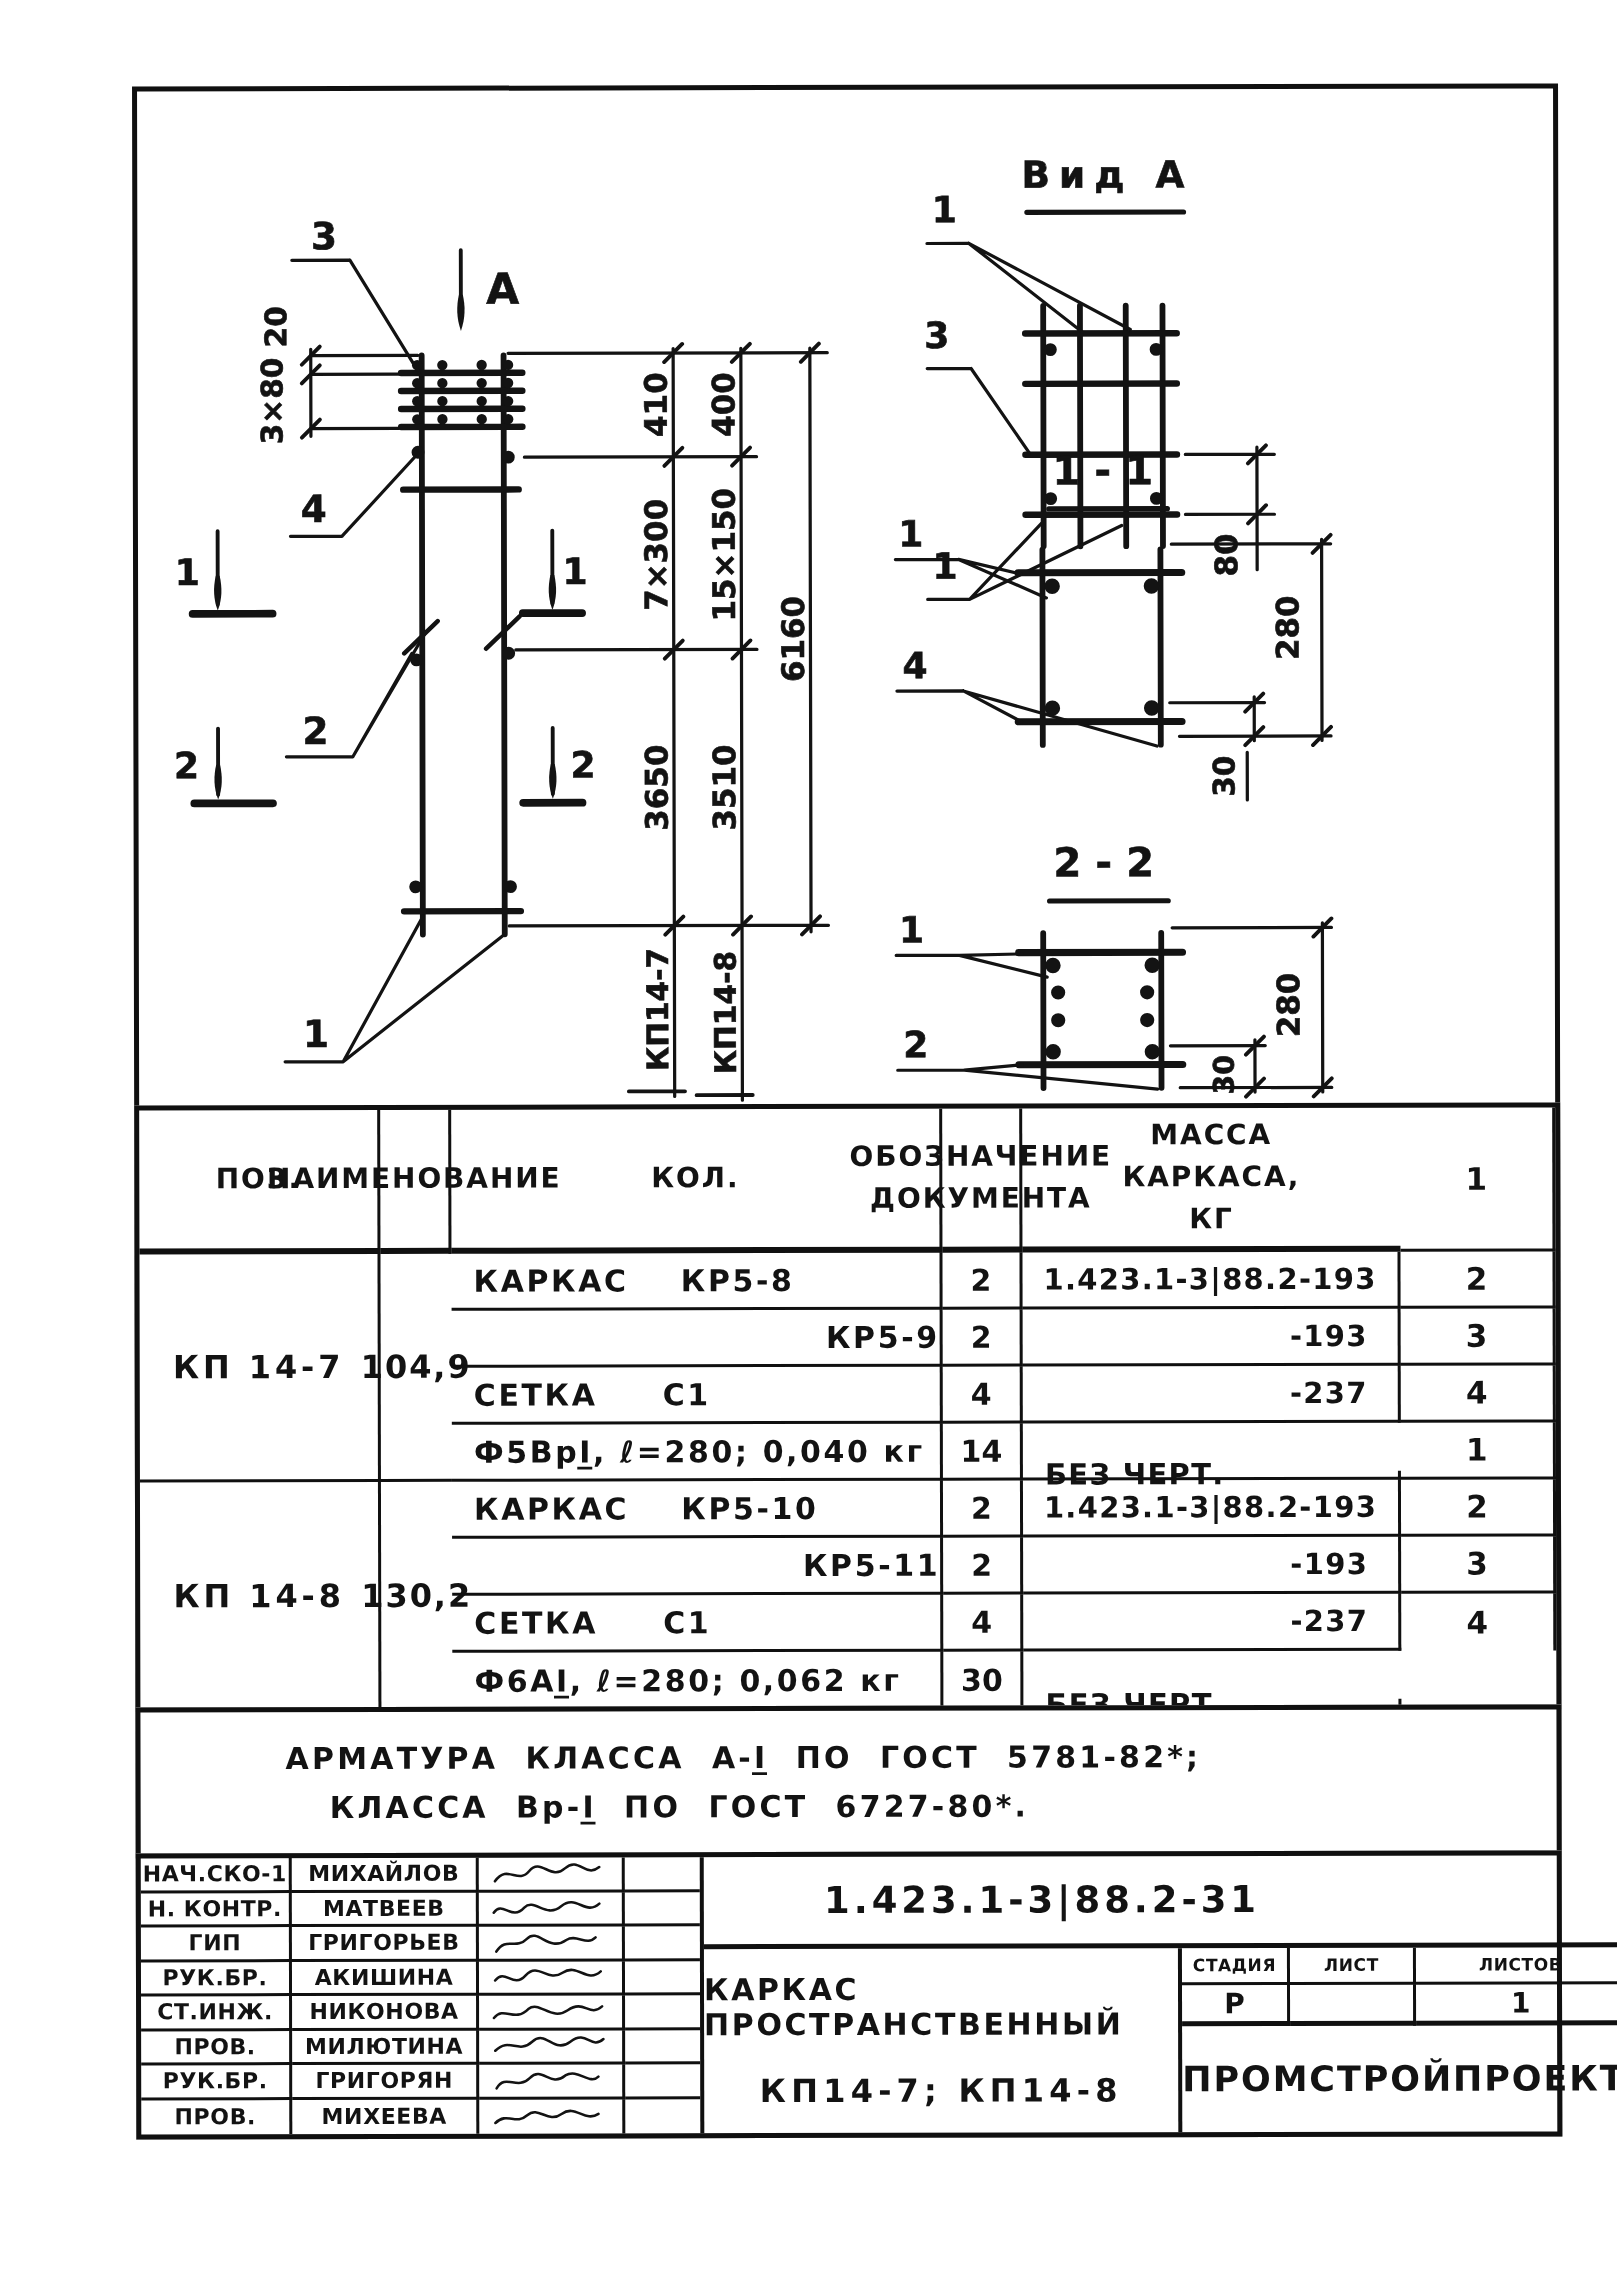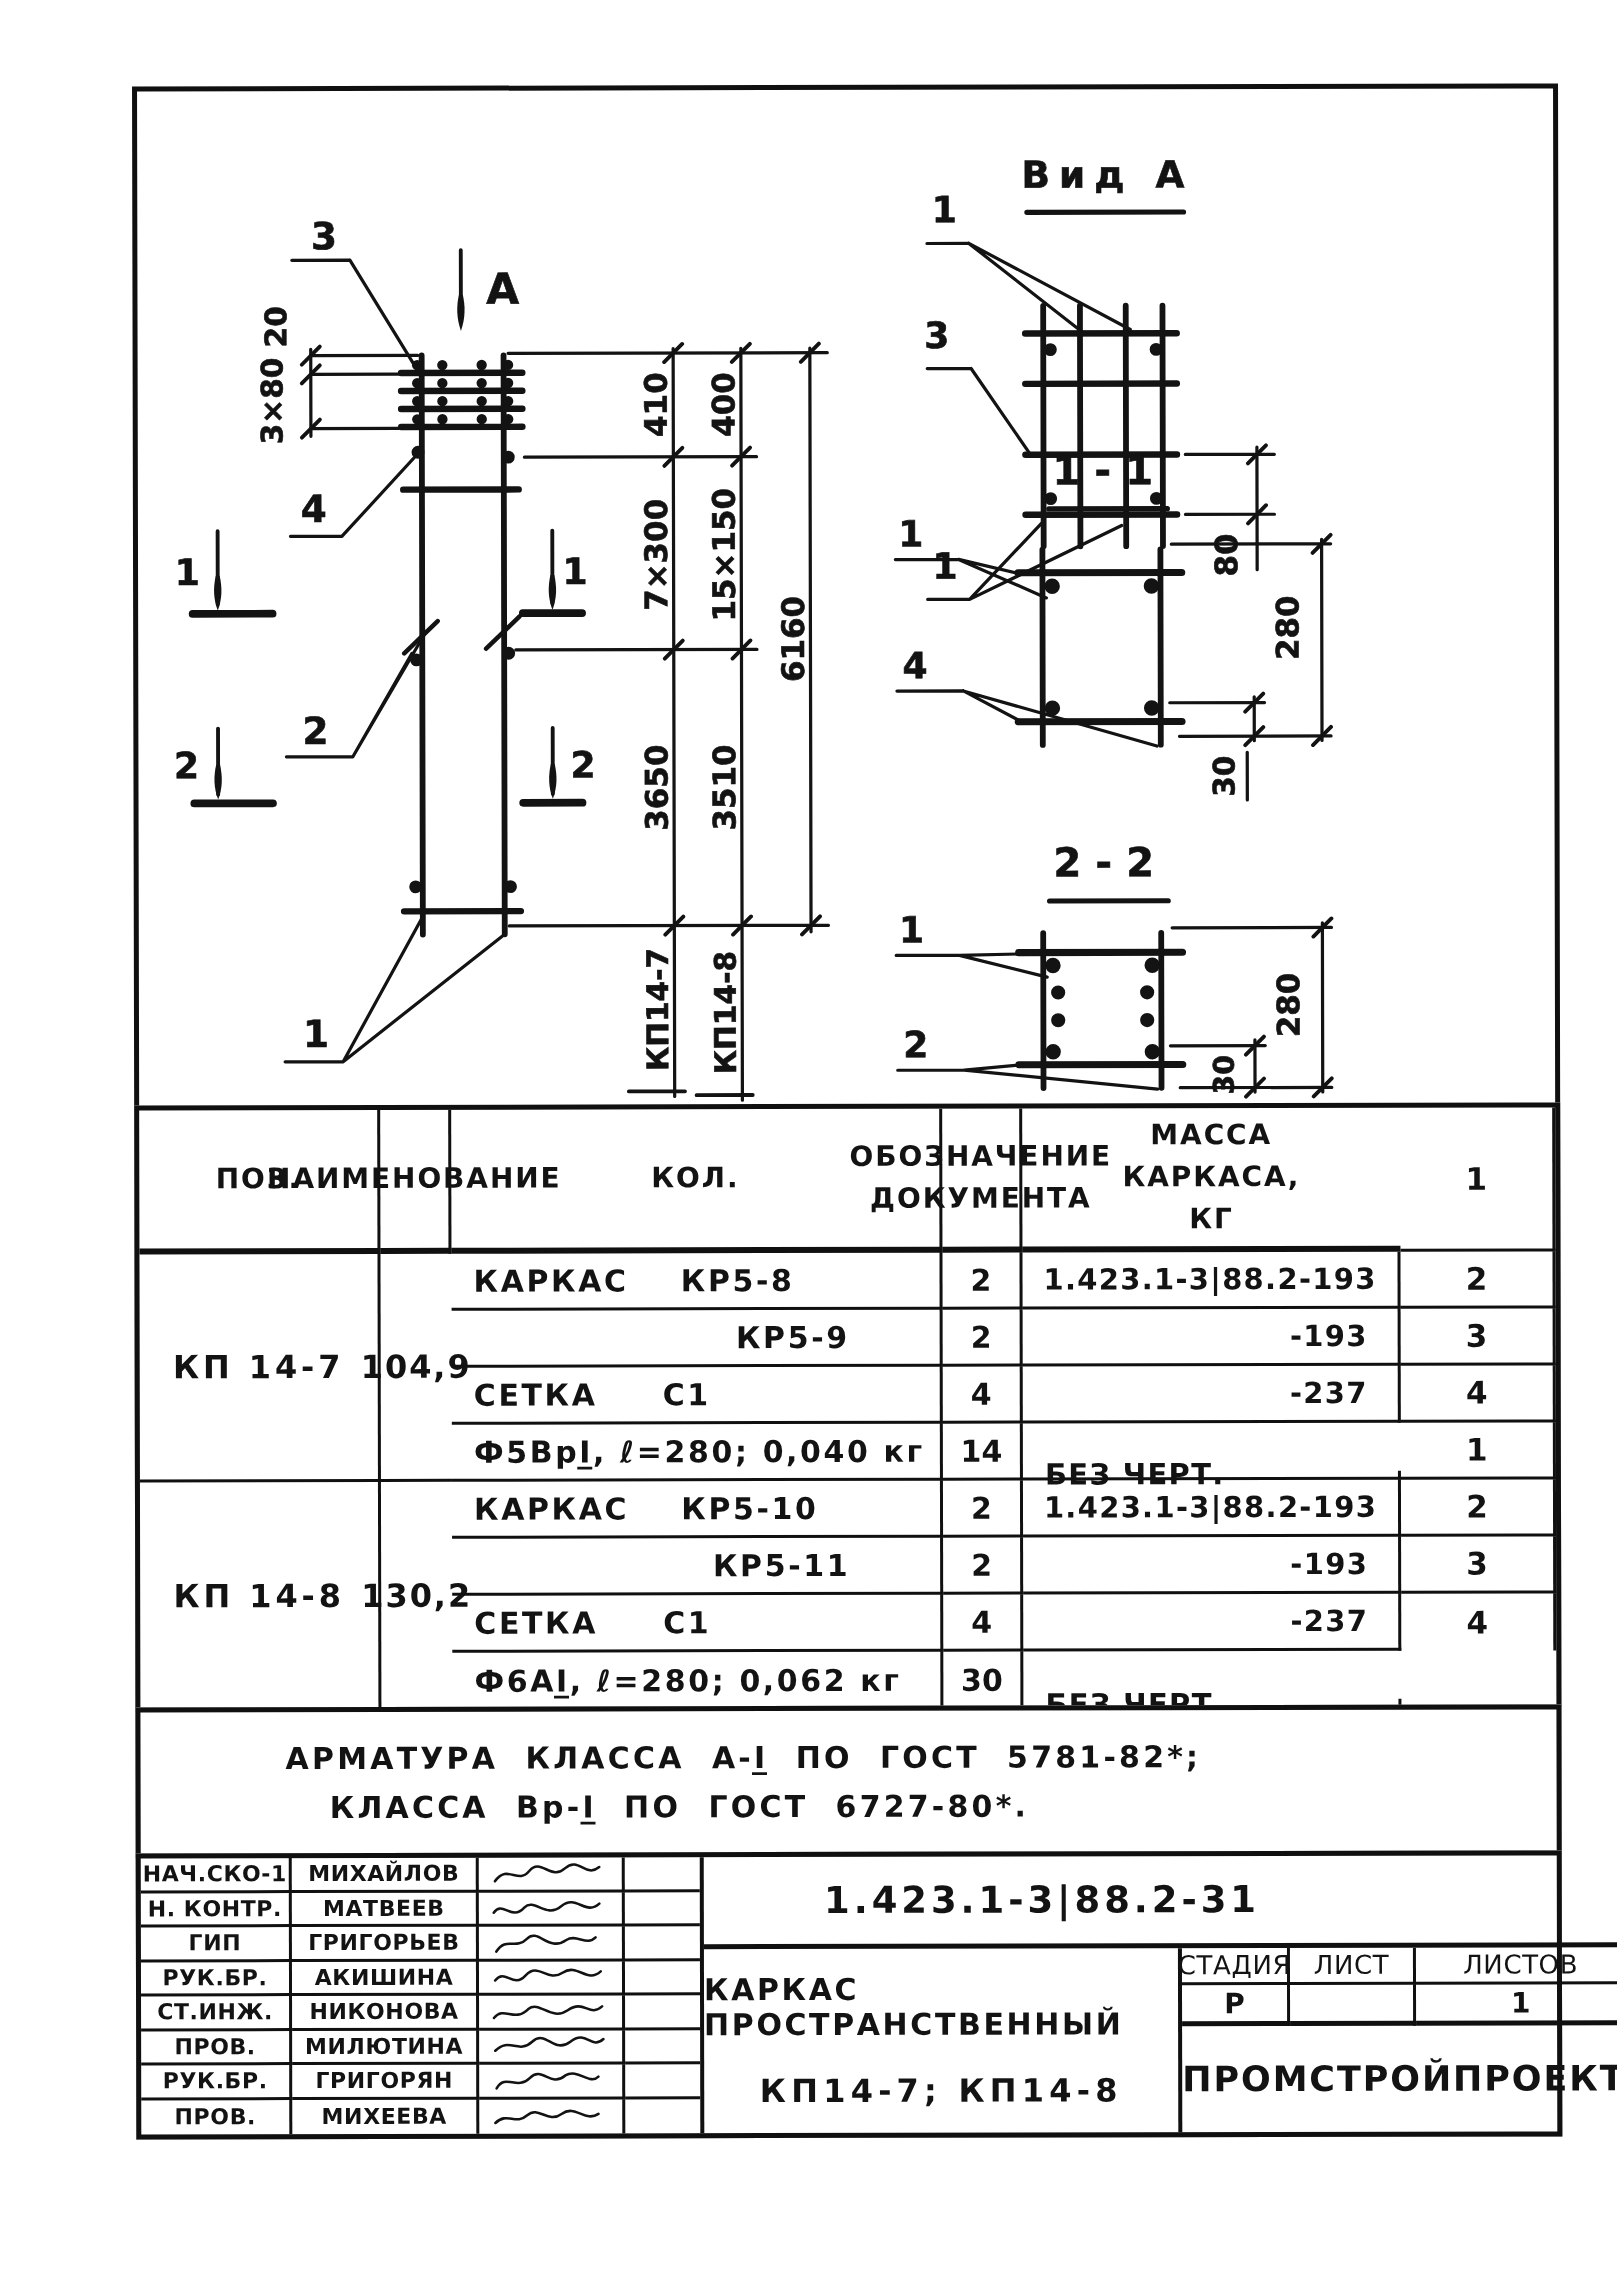--- a/index.html
+++ b/index.html
@@ -19,21 +19,21 @@
   .ptable .c{border-right:3.9px solid #101010;border-bottom:3.9px solid #101010;
              display:flex;align-items:center;justify-content:center;
              font-weight:700;box-sizing:border-box;white-space:pre;}
   .ptable .c.lastcol{border-right:none;}
   .ptable .c.lastrow{border-bottom:none;}
   .ptable .hdr{font-size:28px;letter-spacing:1.9px;text-align:center;line-height:1.5;
                border-bottom:6.4px solid #101010;}
   .ptable .mark{font-size:32px;letter-spacing:3.9px;}
   .ptable .pos{font-size:31px;}
   .ptable .nm{justify-content:flex-start;padding-left:22px;font-size:30px;letter-spacing:2.6px;}
-  .ptable .nm.ra{justify-content:flex-end;padding-right:90px;}
+  .ptable .nm.ra{justify-content:flex-end;}
   .ptable .qty{font-size:30px;}
   .ptable .doc{font-size:29px;letter-spacing:1.3px;}
   .ptable .doc.ra{justify-content:flex-end;padding-right:30px;}
   .ptable .doc.la{justify-content:flex-start;padding-left:22px;margin-top:48px;}
   .ptable .mass{font-size:32px;letter-spacing:1.9px;}
 
   
   .notes{position:absolute;left:134px;top:1706px;width:1426px;height:151px;
          border:5.2px solid #101010;box-sizing:border-box;background:#fff;
          display:flex;flex-direction:column;justify-content:center;gap:14px;
@@ -59,21 +59,21 @@
           font-size:37px;font-weight:700;letter-spacing:3.9px;}
   .lowzone{flex:1;display:flex;}
   .objname{width:478px;border-right:4.5px solid #101010;box-sizing:border-box;
            display:flex;flex-direction:column;align-items:center;justify-content:center;gap:30px;}
   .objname .t1{font-size:30px;font-weight:700;letter-spacing:2.6px;}
   .objname .t2{font-size:32px;font-weight:700;letter-spacing:5.2px;}
   .rightpart{flex:1;display:flex;flex-direction:column;}
   .stgrow{height:37px;display:grid;grid-template-columns:108px 126px 1fr;}
   .stgrow .g{border-right:3.2px solid #101010;border-bottom:3.2px solid #101010;
              box-sizing:border-box;display:flex;align-items:center;justify-content:center;
-             font-size:26px;font-weight:400;letter-spacing:0.6px;}
+             font-size:17px;font-weight:700;letter-spacing:0.6px;}
   .stgrow .g.lastcol{border-right:none;}
   .stvals{height:41px;display:grid;grid-template-columns:108px 126px 1fr;}
   .stvals .g{border-right:3.2px solid #101010;border-bottom:5.2px solid #101010;
              box-sizing:border-box;display:flex;align-items:center;justify-content:center;
              font-size:28px;font-weight:700;}
   .stvals .g.lastcol{border-right:none;}
   .org{flex:1;display:flex;align-items:center;justify-content:center;
        font-size:35px;font-weight:700;letter-spacing:1.9px;}
 </style>
 </head>

